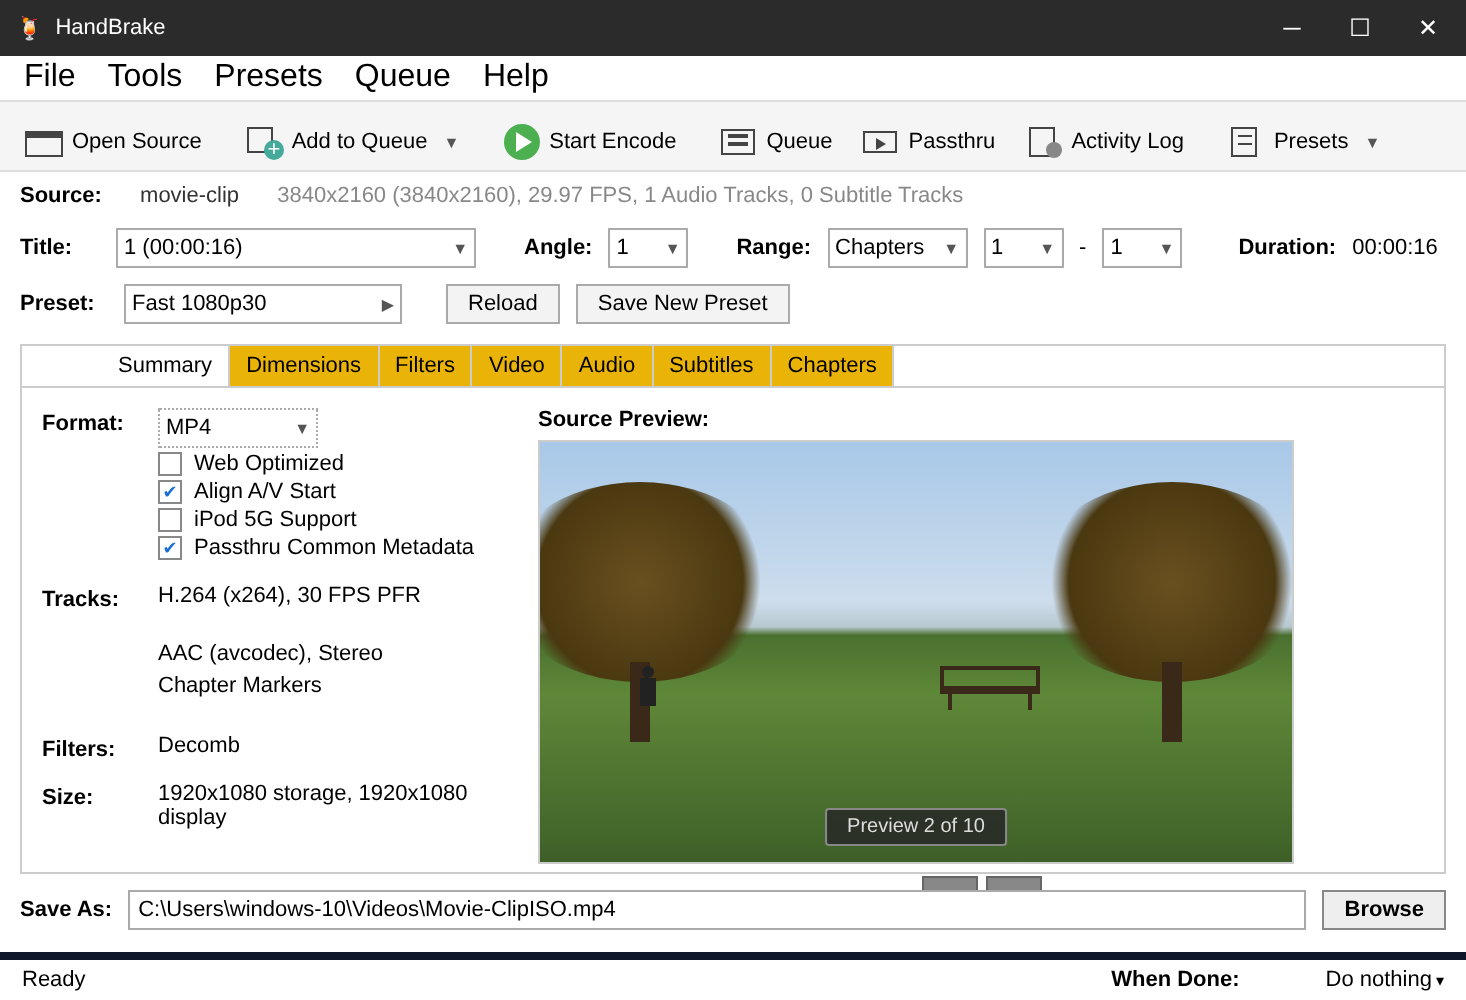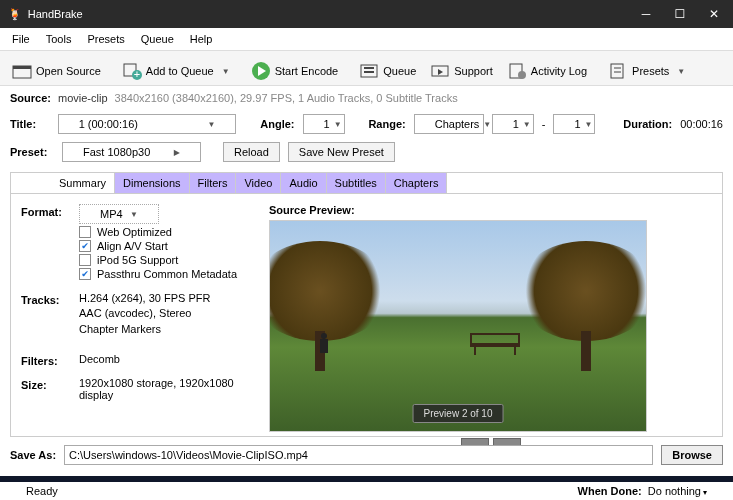--- a/index.html
+++ b/index.html
@@ -4,41 +4,41 @@
 <style>
 * { box-sizing: border-box; margin: 0; padding: 0; font-family: "Segoe UI", Tahoma, sans-serif; font-size: 11px; }
 body { background: #fff; width: 733px; height: 500px; overflow: hidden; color: #000; }
 
 .titlebar { height: 28px; background: #2b2b2b; color: #fff; display: flex; align-items: center; padding: 0 8px; }
 .titlebar .title { flex: 1; font-size: 12px; display: flex; align-items: center; gap: 6px; }
 .titlebar .winbtns { display: flex; gap: 20px; padding-right: 4px; }
 .titlebar .winbtn { width: 14px; height: 14px; display: flex; align-items: center; justify-content: center; font-size: 12px; }
 
 .menubar { height: 22px; display: flex; align-items: center; padding: 0 4px; }
-.menubar .mitem { padding: 3px 8px; font-size: 11px; }
+.menubar .mitem { padding: 3px 8px; font-size: 16px; }
 
 .toolbar { height: 36px; background: #f5f5f5; border-top: 1px solid #ddd; border-bottom: 1px solid #ddd; display: flex; align-items: flex-end; padding: 0 6px; gap: 2px; }
 .toolbar .tb { display: flex; align-items: center; gap: 4px; padding: 4px 6px; }
 .toolbar .tb .ic { width: 20px; height: 20px; display: flex; align-items: center; justify-content: center; }
 .toolbar .sep { width: 1px; height: 24px; background: transparent; margin: 0 2px; }
 .toolbar .drop { font-size: 8px; padding-left: 4px; color: #555; }
 
 .srcrow { padding: 6px 10px; font-size: 11px; color: #333; }
-.srcrow b { color: #000; margin-right: 4px; }
-.srcrow .meta { color: #888; margin-left: 4px; }
+.srcrow b { color: #000; margin-right: 16px; }
+.srcrow .meta { color: #888; margin-left: 16px; }
 
 .row { display: flex; align-items: center; padding: 4px 10px; gap: 8px; }
 .label { font-weight: bold; width: 40px; }
 .label2 { font-weight: bold; width: 44px; }
-.sel { display: flex; align-items: center; border: 1px solid #aaa; background: #fff; height: 20px; padding: 0 20px; }
+.sel { display: flex; align-items: center; border: 1px solid #aaa; background: #fff; height: 20px; padding: 0 3px; }
 .sel .arrow { font-size: 8px; color: #555; margin-left: 4px; }
 .btn { border: 1px solid #aaa; background: #f3f3f3; height: 20px; padding: 0 10px; font-size: 11px; }
 
 .tabs { display: flex; border: 1px solid #ccc; border-bottom: none; margin: 6px 10px 0 10px; padding-left: 40px; }
-.tab { padding: 4px 8px; border-right: 1px solid #ccc; background: #c4b5fd; font-size: 11px; }
+.tab { padding: 4px 8px; border-right: 1px solid #ccc; background: #eab308; font-size: 11px; }
 .tab.active { background: #fff; }
 
 .panel { border: 1px solid #ccc; margin: 0 10px; padding: 10px; height: 244px; display: flex; gap: 18px; }
 .left { width: 230px; }
 .left .frow { display: flex; margin-bottom: 6px; }
 .left .flabel { font-weight: bold; width: 58px; padding-top: 2px; }
 .left .fbody { flex: 1; }
 .chk { display: flex; align-items: center; gap: 6px; margin: 2px 0; }
 .chkbox { width: 12px; height: 12px; border: 1px solid #888; display: flex; align-items: center; justify-content: center; font-size: 9px; color: #1a6fd6; }
 
@@ -58,21 +58,21 @@
 .bench .seat { height: 4px; background: #3a2818; }
 .bench .leg { position: absolute; bottom: 0; width: 2px; height: 8px; background: #3a2818; }
 .overlay { position: absolute; bottom: 8px; left: 50%; transform: translateX(-50%); background: rgba(40,40,40,0.85); border: 1px solid #888; color: #ddd; padding: 3px 10px; font-size: 10px; border-radius: 2px; }
 .navbtns { display: flex; justify-content: center; gap: 4px; margin-top: 6px; }
 .navbtn { width: 28px; height: 20px; background: #888; color: #fff; border: 1px solid #666; display: flex; align-items: center; justify-content: center; font-size: 10px; }
 
 .saverow { display: flex; align-items: center; padding: 8px 10px; gap: 8px; }
 .saverow input { flex: 1; border: 1px solid #aaa; height: 20px; padding: 0 4px; }
 .browsebtn { border: 1px solid #888; background: #eee; height: 20px; padding: 0 10px; font-weight: bold; font-size: 11px; }
 
-.statusbar { position: absolute; bottom: 0; left: 0; right: 0; height: 24px; border-top: 6px solid #0f172a; display: flex; align-items: center; padding: 0 26px; font-size: 13px; }
+.statusbar { position: absolute; bottom: 0; left: 0; right: 0; height: 24px; border-top: 4px solid #0f172a; display: flex; align-items: center; padding: 0 11px; font-size: 13px; gap: 37px; }
 .statusbar .ready { flex: 1; }
 .statusbar .wd { font-weight: bold; margin-right: 6px; }
 </style>
 </head>
 <body>
 
 <div class="titlebar">
   <div class="title">
     <span style="color:#e08030">🍹</span>
     <span>HandBrake</span>
@@ -135,21 +135,21 @@
       </span>
     <span>Queue</span>
   </div>
   <div class="tb">
     <span class="ic">
         <svg width="20" height="18">
           <rect x="2" y="4" width="16" height="10" fill="none" stroke="#444"></rect>
           <polygon points="8,7 8,13 13,10" fill="#444"></polygon>
         </svg>
       </span>
-    <span>Support</span>
+    <span>Passthru</span>
   </div>
   <div class="tb">
     <span class="ic">
         <svg width="20" height="18">
           <rect x="3" y="2" width="12" height="14" fill="none" stroke="#444"></rect>
           <circle cx="15" cy="13" r="4" fill="#888"></circle>
         </svg>
       </span>
     <span>Activity Log</span>
   </div>
@@ -256,21 +256,21 @@
           </div>
         <div class="chk">
             <span class="chkbox">✔</span>
             <span>Passthru Common Metadata</span>
           </div>
       </div>
     </div>
     <div class="frow" style="margin-top:10px">
       <div class="flabel">Tracks:</div>
       <div class="fbody">
-        <div style="margin-bottom:3px">H.264 (x264), 30 FPS PFR</div>
+        <div style="margin-bottom:17px">H.264 (x264), 30 FPS PFR</div>
         <div style="margin-bottom:4px">AAC (avcodec), Stereo</div>
         <div>Chapter Markers</div>
       </div>
     </div>
     <div class="frow" style="margin-top:18px">
       <div class="flabel">Filters:</div>
       <div class="fbody">Decomb</div>
     </div>
     <div class="frow" style="margin-top:10px">
       <div class="flabel">Size:</div>

